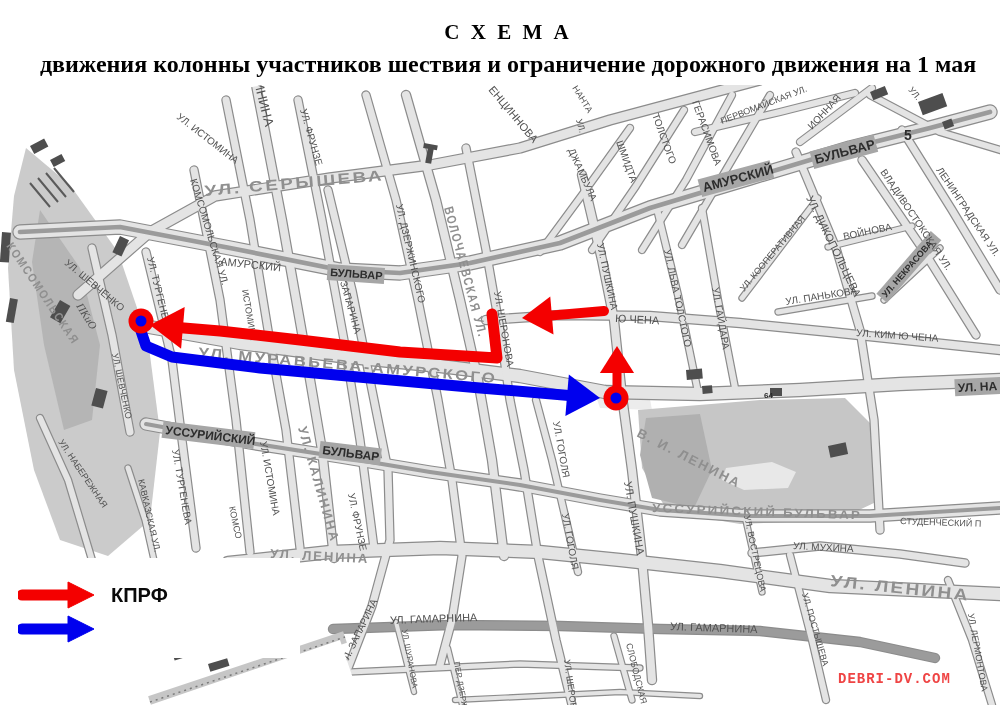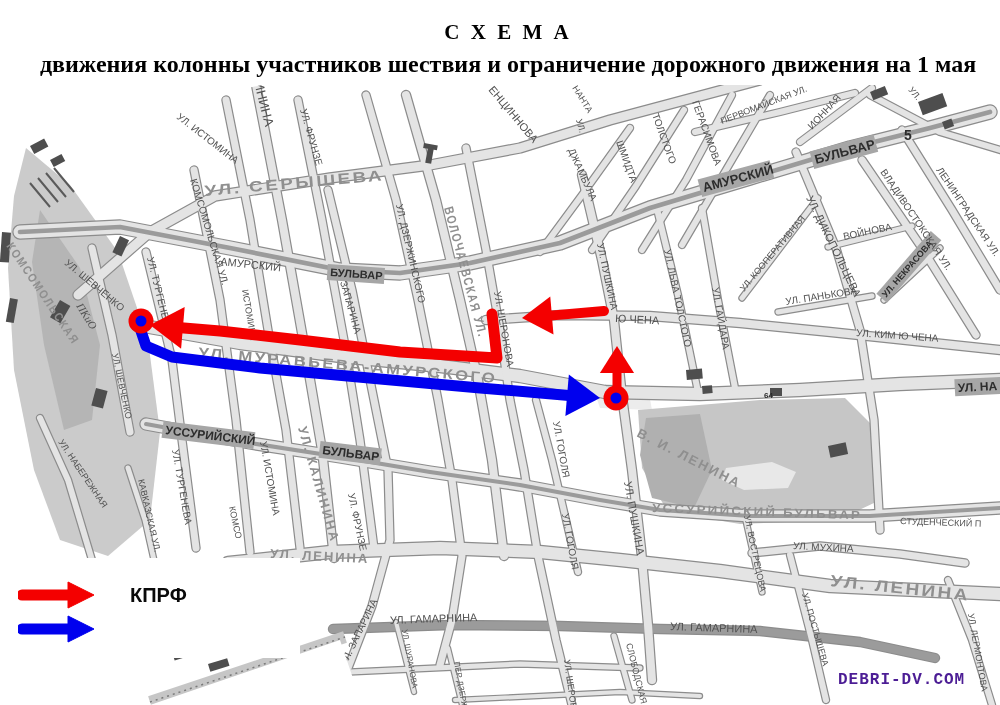--- a/index.html
+++ b/index.html
@@ -6,23 +6,23 @@
   #stage{position:relative;width:1000px;height:705px;overflow:hidden;background:#fff;
          font-family:"Liberation Sans",sans-serif;}
   #map{position:absolute;left:0;top:0;z-index:1;}
   #header{position:absolute;left:8px;top:0;width:1000px;height:85px;background:#fff;z-index:3;text-align:center;}
   #title{margin-top:20px;font-family:"Liberation Serif",serif;font-weight:bold;font-size:21px;
          letter-spacing:3px;color:#000;}
   #subtitle{margin-top:6px;font-family:"Liberation Serif",serif;font-weight:bold;font-size:24px;color:#000;}
   #legend{position:absolute;left:0;top:558px;width:300px;height:100px;background:#fff;z-index:4;}
   .lrow{position:absolute;left:18px;height:30px;display:flex;align-items:center;}
   .lrow .larr{width:80px;height:28px;display:inline-block;}
-  .lrow .ltxt{margin-left:32px;font-weight:bold;font-size:20px;color:#0a0a0a;}
+  .lrow .ltxt{margin-left:13px;font-weight:bold;font-size:20px;color:#0a0a0a;}
   #watermark{position:absolute;left:838px;top:671px;z-index:5;font-family:"Liberation Mono",monospace;
-             font-weight:bold;font-size:16px;letter-spacing:1px;color:#4c1d95;
+             font-weight:bold;font-size:14px;letter-spacing:1px;color:#ef4444;
              text-shadow:0 0 2px #fff,0 0 2px #fff;}
 </style>
 </head>
 <body>
 
 <div id="stage">
   <svg id="map" width="1000" height="705" viewBox="0 0 1000 705">
       <polygon points="26,148 70,185 118,252 148,340 160,432 150,520 108,556 60,540 34,470 14,370 8,268 14,196" fill="#cbcbcb"></polygon>
       <polygon points="40,210 80,268 100,345 92,420 64,430 44,345 32,262" fill="#b5b5b5"></polygon>
       <polygon points="592,384 648,388 652,410 600,408" fill="#ececec"></polygon>

